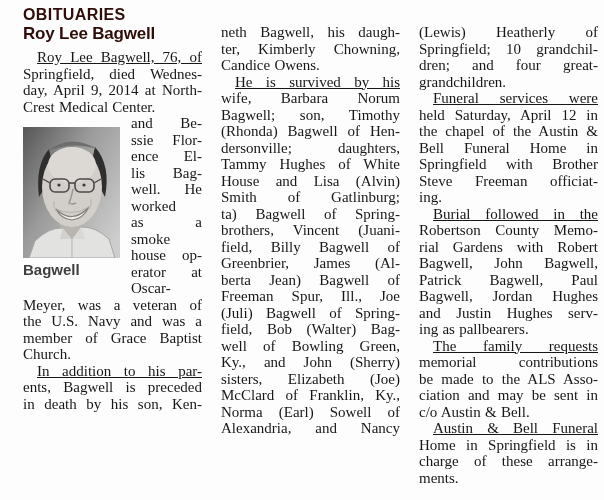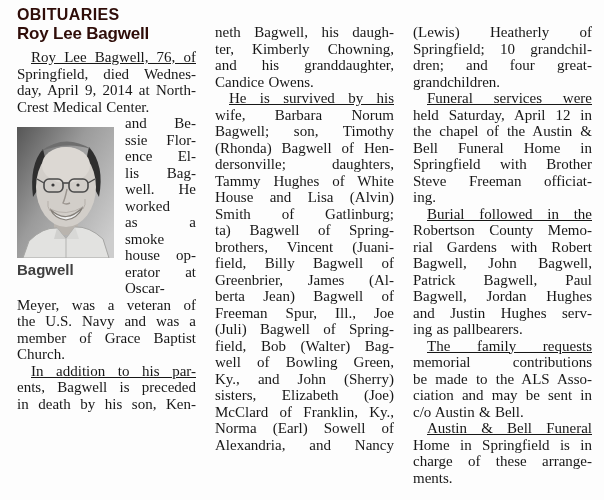--- a/index.html
+++ b/index.html
@@ -3,21 +3,21 @@
 <meta charset="utf-8">
 <style>
   html, body {
     margin: 0; padding: 0;
     width: 604px; height: 500px;
     background: #fdfdfd;
     overflow: hidden;
     font-family: "Liberation Serif", serif;
     color: #171717;
   }
-  .page { padding: 6px 12px 0 17px; }
+  .page { padding: 6px 12px 0 23px; }
   .section-title {
     font-family: "Liberation Sans", sans-serif;
     font-weight: 700;
     font-size: 16px;
     letter-spacing: 0.4px;
     color: #2f0d09;
   }
   .cols { display: flex; gap: 19px; }
   .col { width: 179px; flex: 0 0 179px; }
   .col-heading {
@@ -139,21 +139,20 @@
         <div class="para">
           <div class="bodyline j indent">In addition to his par-</div>
           <div class="bodyline j">ents, Bagwell is preceded</div>
           <div class="bodyline j">in death by his son, Ken-</div>
         </div>
       </div>
       <div class="col">
         <div class="para">
           <div class="bodyline j">neth Bagwell, his daugh-</div>
           <div class="bodyline j">ter, Kimberly Chowning,</div>
-          <div class="bodyline j">and his granddaughter,</div>
           <div class="bodyline">Candice Owens.</div>
         </div>
         <div class="para">
           <div class="bodyline j indent">He is survived by his</div>
           <div class="bodyline j">wife, Barbara Norum</div>
           <div class="bodyline j">Bagwell; son, Timothy</div>
           <div class="bodyline j">(Rhonda) Bagwell of Hen-</div>
           <div class="bodyline j">dersonville; daughters,</div>
           <div class="bodyline j">Tammy Hughes of White</div>
           <div class="bodyline j">House and Lisa (Alvin)</div>

